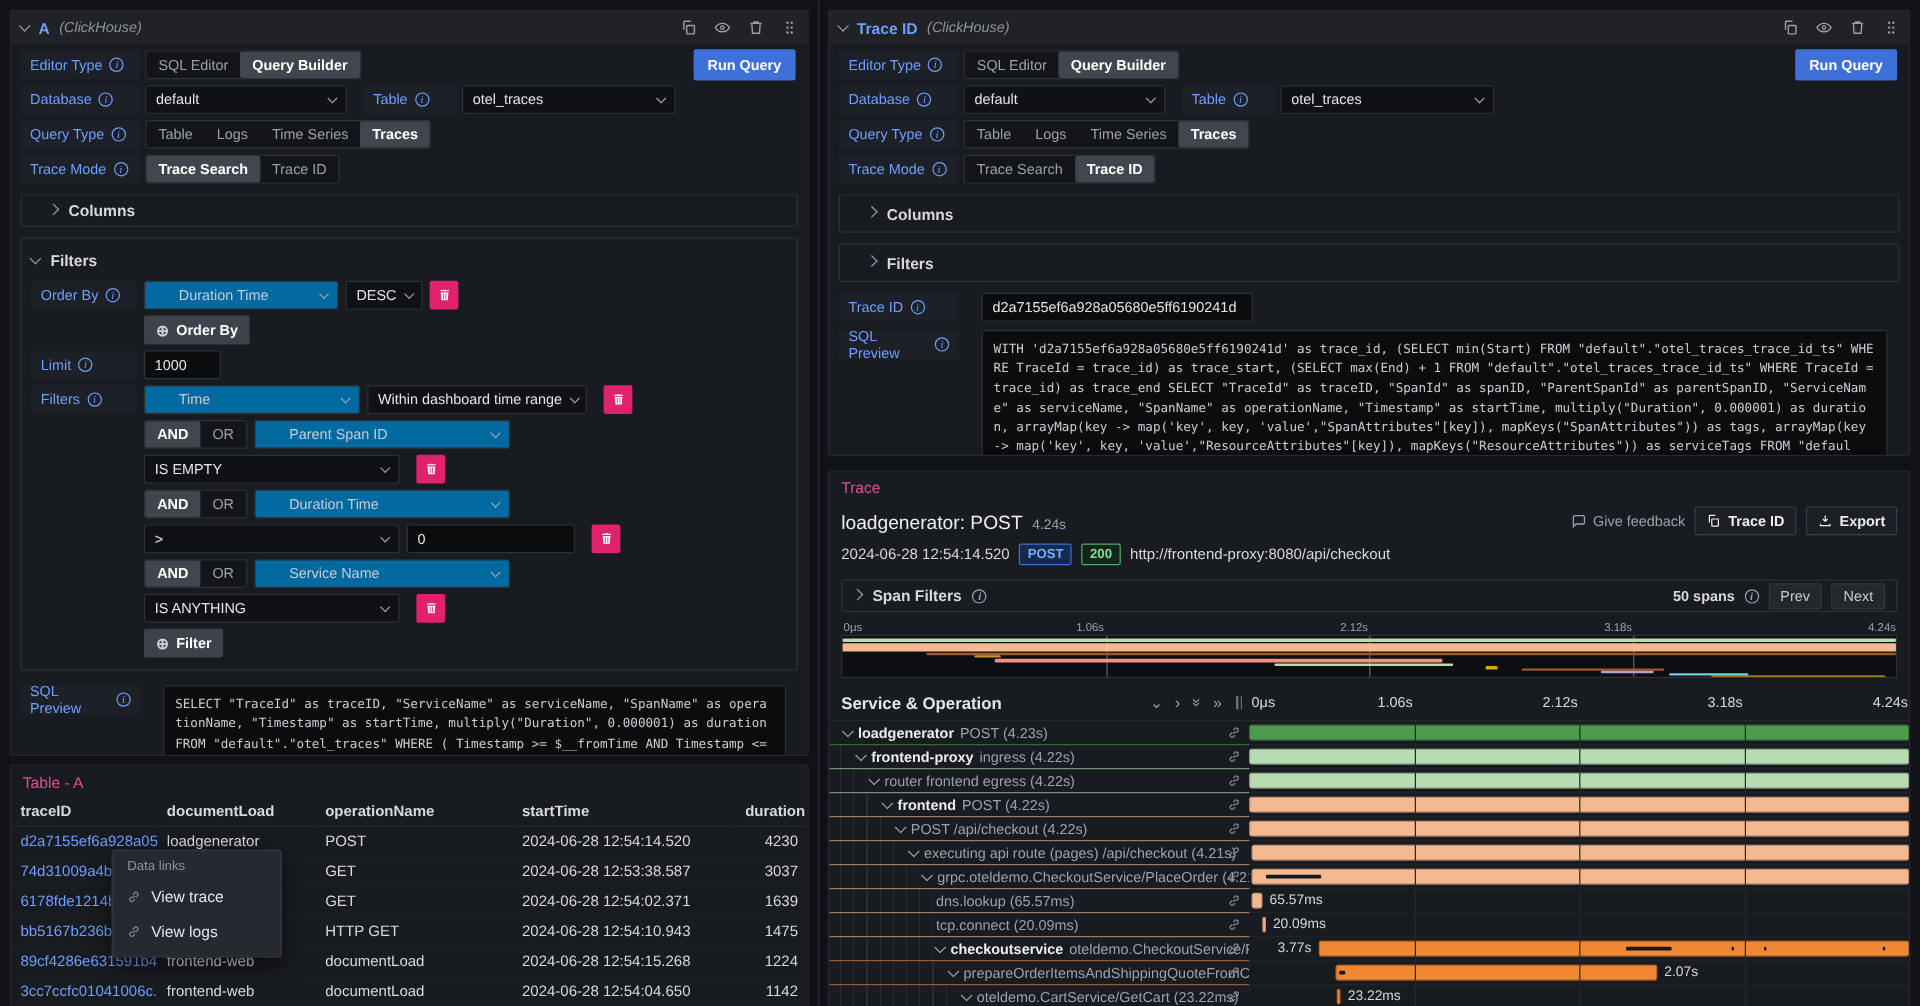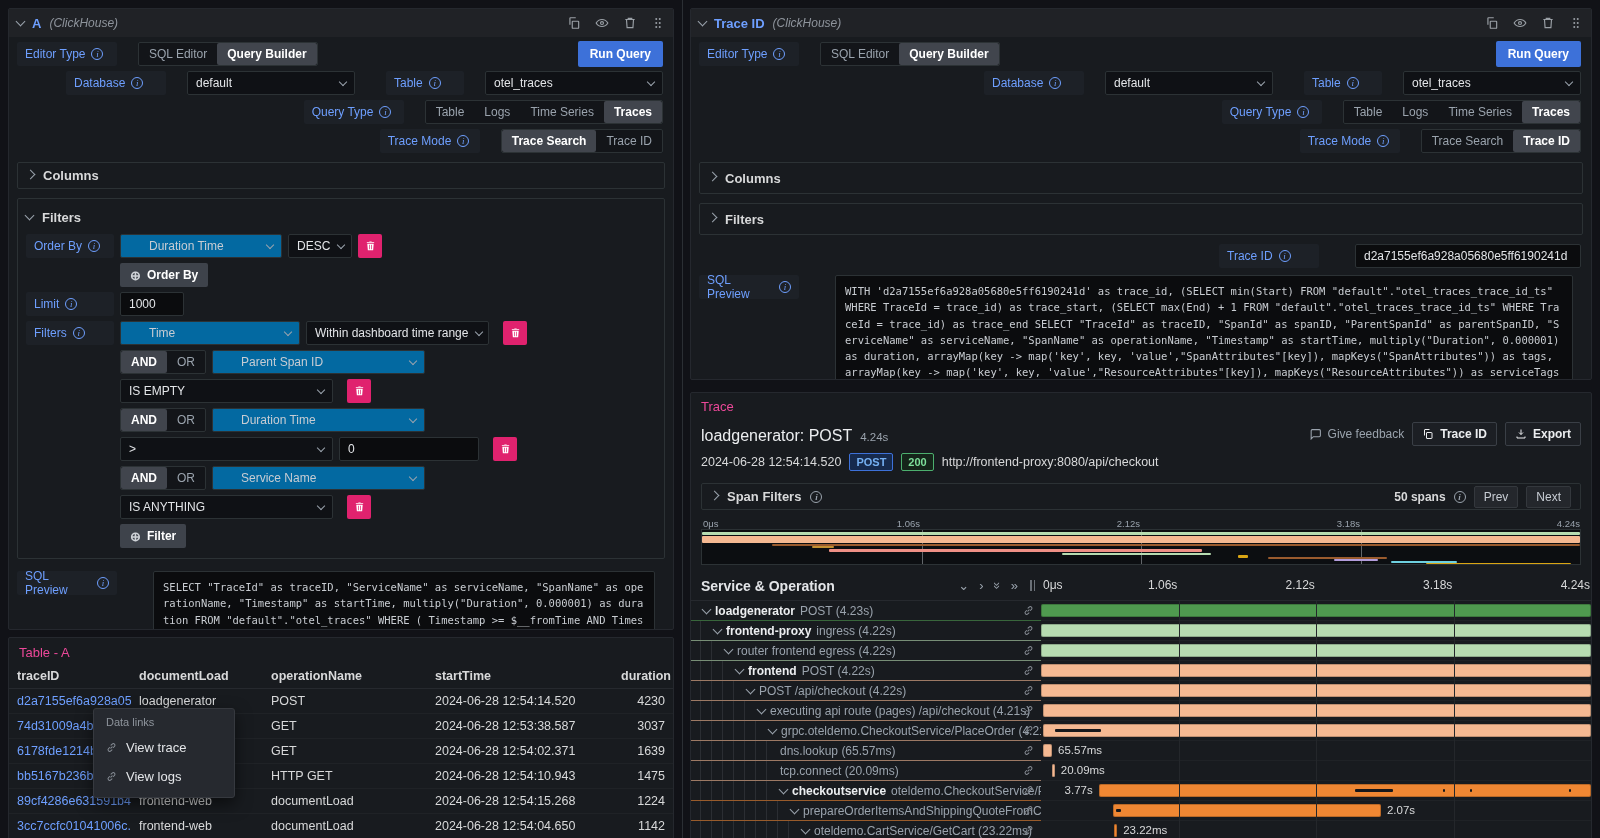--- a/index.html
+++ b/index.html
@@ -18,40 +18,40 @@
   .qheader .qsub{color:#8e949c;font-style:italic;font-size:12px;}
   .hicons{margin-left:auto;display:flex;gap:14px;color:#9aa0a6;align-items:center;}
   .hicons svg{width:14px;height:14px;display:block;}
   .chev{width:7px;height:7px;border-right:1.5px solid #9aa3ad;border-bottom:1.5px solid #9aa3ad;
         display:inline-block;transform:rotate(45deg);margin-top:-3px;flex:none;}
   .chev.right{transform:rotate(-45deg);}
   .sel-caret{width:6px;height:6px;border-right:1.5px solid #9aa3ad;border-bottom:1.5px solid #9aa3ad;
         display:inline-block;transform:rotate(45deg);margin-left:8px;margin-top:-3px;flex:none;}
 
   
-  .qrow{display:flex;align-items:center;margin:5px 10px 0 8px;gap:21px;height:24px;justify-content:flex-end;}
+  .qrow{display:flex;align-items:center;margin:5px 10px 0 8px;gap:4px;height:24px;}
   .qlabel{display:flex;align-items:center;gap:6px;background:#1d2127;color:#6e9fff;font-size:12px;
           padding:0 8px;height:24px;width:100px;border-radius:2px;flex:none;}
   .info{width:12px;height:12px;border:1px solid currentColor;border-radius:50%;font-size:9px;line-height:10px;
         text-align:center;flex:none;font-family:"Liberation Serif",serif;font-style:italic;}
   .segmented{display:flex;background:#131519;border:1px solid #2c3235;border-radius:2px;height:24px;align-items:stretch;}
   .seg{padding:0 10px;display:flex;align-items:center;font-size:12px;color:#9aa3ad;white-space:nowrap;border-radius:2px;}
   .seg.active{background:#41454d;color:#fff;font-weight:700;}
   .select{display:flex;align-items:center;background:#0f1115;border:1px solid #2c3235;border-radius:2px;
           height:24px;padding:0 8px;font-size:12px;color:#e3e5e8;white-space:nowrap;}
   .select.light{background:#0369a1;color:#c7ccd3;padding-left:28px;}
   .select .spacer,.spacer{flex:1;}
   .btn-primary{background:#3d71d9;color:#fff;font-weight:600;font-size:12px;border-radius:2px;height:26px;
           display:flex;align-items:center;padding:0 12px;border:none;}
   .btn-danger{width:24px;height:24px;background:#e0226e;border-radius:2px;display:flex;align-items:center;
           justify-content:center;flex:none;border:none;}
   .btn-gray{background:#3e434b;color:#fff;font-weight:600;font-size:12px;height:24px;border-radius:2px;
           display:inline-flex;align-items:center;gap:6px;padding:0 10px;border:none;}
   .collapse-box{margin:9px 8px 0 8px;border:1px solid #2c3235;border-radius:2px;height:27px;display:flex;
-          align-items:center;gap:9px;padding:0 9px;font-size:13px;font-weight:600;color:#d8d9da;}
+          align-items:center;gap:9px;padding:0 23px;font-size:13px;font-weight:600;color:#d8d9da;}
   .filters-box{margin:9px 8px 0 8px;border:1px solid #2c3235;border-radius:2px;padding:6px 8px 10px 8px;}
   .filters-box .boxtitle{display:flex;align-items:center;gap:9px;font-size:13px;font-weight:600;height:24px;}
   .frow{display:flex;align-items:center;gap:6px;height:24px;margin-top:5px;}
   .qlabel.small{width:88px;}
   .w213{width:213px;}
   .w162{width:162px;}
   .w64{width:64px;}
   .w180{width:180px;}
   .w183{width:183px;}
   .num-input,.text-input{background:#0b0c0e;border:1px solid #2c3235;border-radius:2px;height:24px;color:#e3e5e8;

